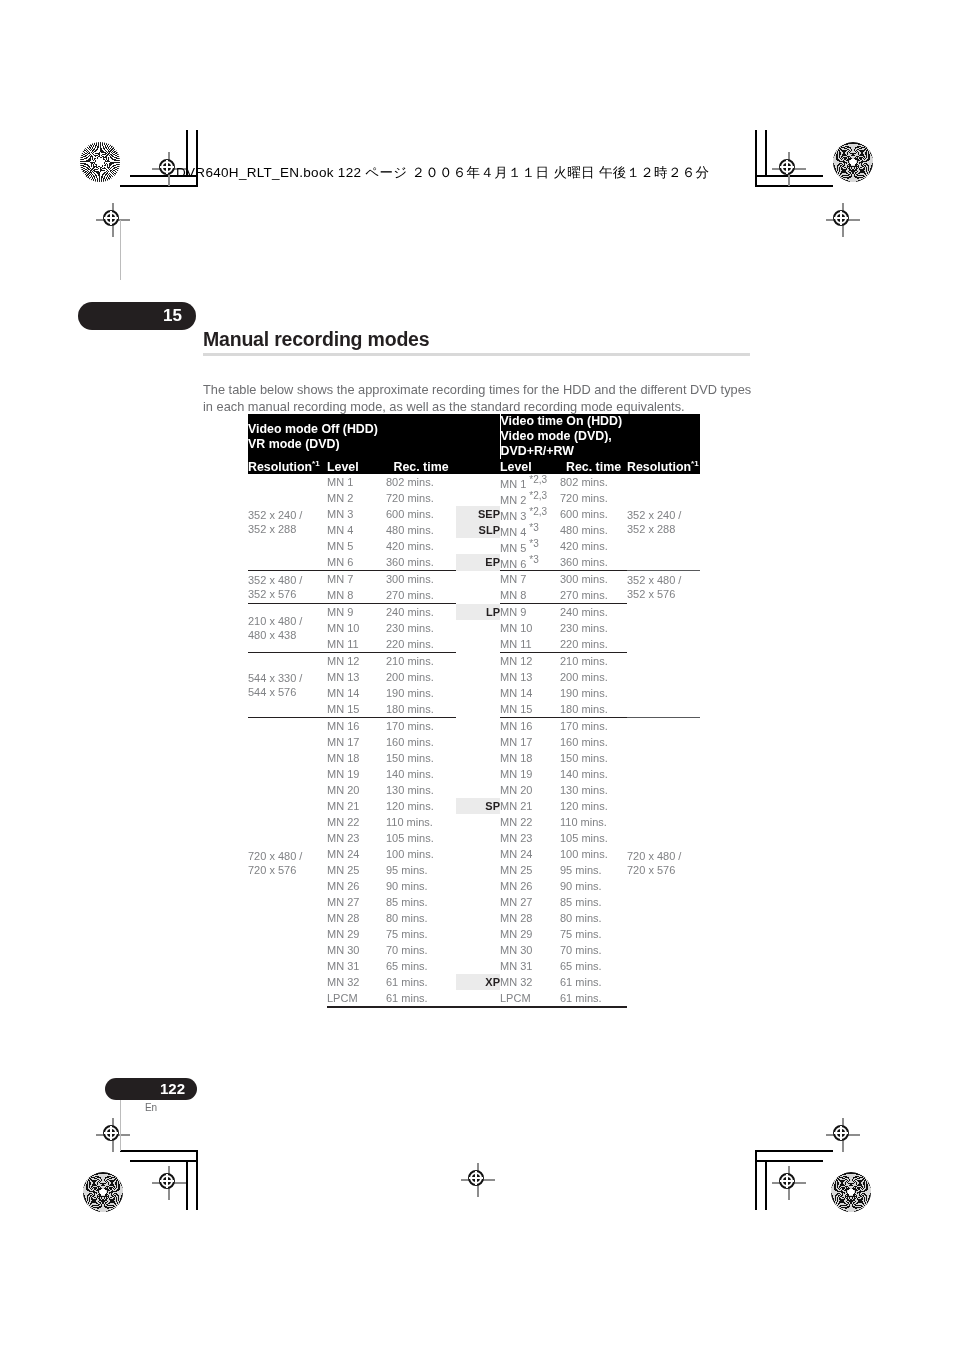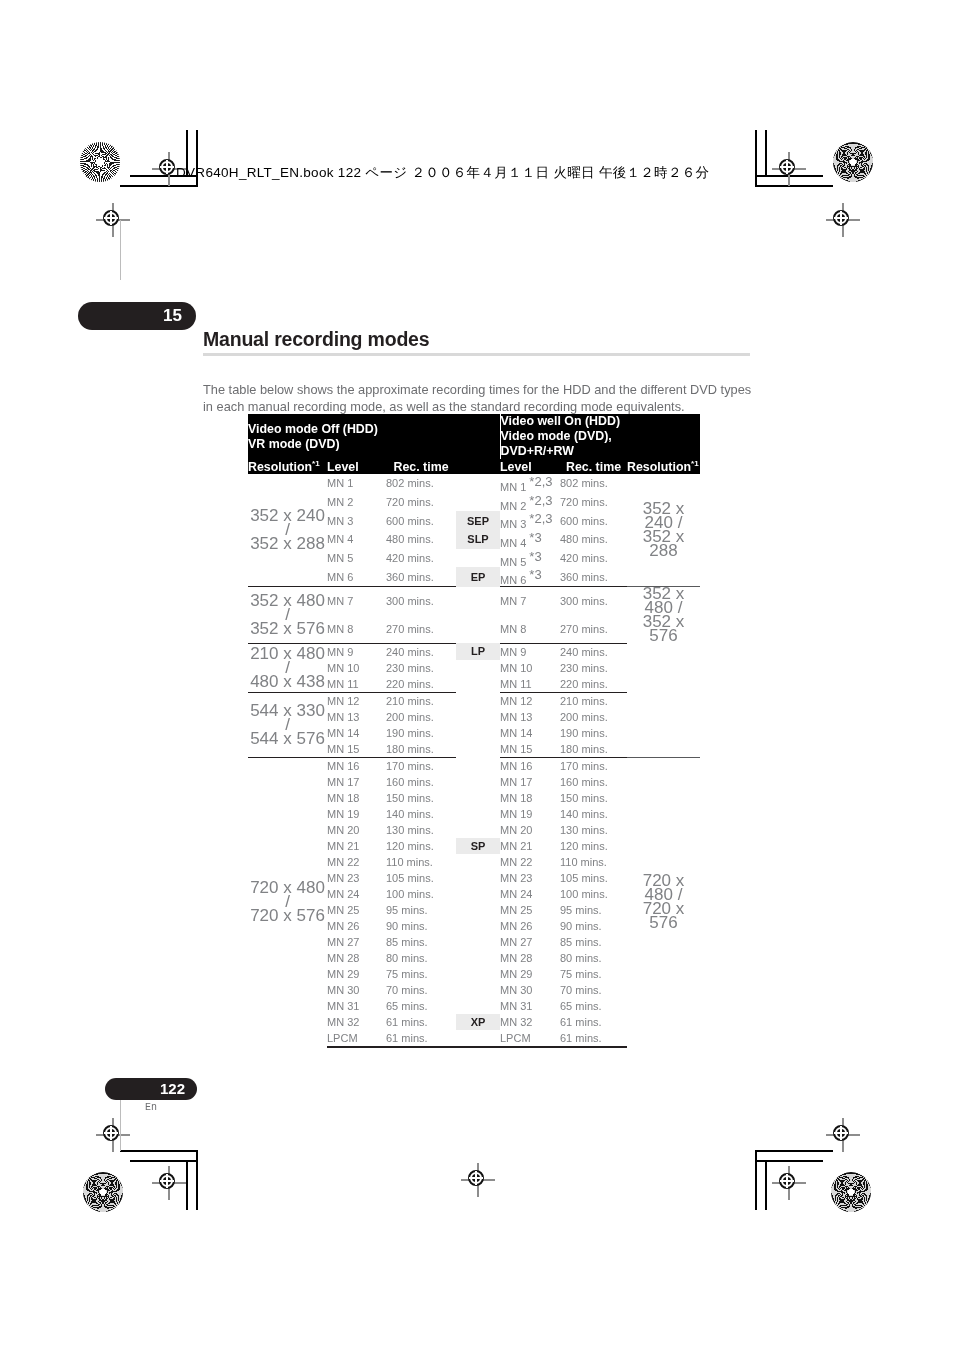--- a/index.html
+++ b/index.html
@@ -175,48 +175,47 @@
   .hdr-sub.last { border-right: none; }
   .hdr-black.last { border-right: none; }
   .sup {
     font-size: 8px;
     vertical-align: super;
     font-weight: bold;
   }
 
   
   .res-cell {
-    text-align: center;
-    font-size: 17px;
+    font-size: 11px;
     color: #808285;
     line-height: 14px;
     padding: 0 4px;
   }
   .lvl-cell {
     padding-left: 8px;
     font-size: 11px;
     color: #808285;
     white-space: nowrap;
   }
   .time-cell {
     text-align: left;
     padding-left: 14px;
     font-size: 11px;
     color: #808285;
     white-space: nowrap;
   }
   .mode-cell {
-    text-align: center;
+    text-align: right;
     font-weight: bold;
     font-size: 11px;
     color: #231f20;
   }
   .mode-cell.on { background: #ebebeb; }
   .fn {
-    font-size: 13px;
+    font-size: 10px;
     vertical-align: super;
     color: #808285;
   }
 
   tr.data-row td { height: 16px; }
 
   
   td.grule { border-top: 1.3px solid #231f20; }
   td.grule-thin { border-top: 1px solid #58595b; }
   tr.table-end td { border-bottom: 2px solid #231f20; }
@@ -236,21 +235,20 @@
     padding-right: 12px;
     box-sizing: border-box;
   }
   .page-lang {
     position: absolute;
     left: 105px; top: 1102px;
     width: 92px;
     text-align: center;
     color: #6d6e71;
     font-size: 10px;
-    font-family: Liberation Mono, monospace;
   }
 
   
   .guide {
     position: absolute;
     background: #bcbcbc;
   }
 </style>
 </head>
 <body>
@@ -366,21 +364,21 @@
     <col style="width:73px">
   </colgroup>
   <thead>
     <tr>
       <td class="hdr-black" colspan="3">
         <div>Video mode Off (HDD)</div>
         <div>VR mode (DVD)</div>
       </td>
       <td class="hdr-black gap"></td>
       <td class="hdr-black last" colspan="3">
-        <div>Video well On (HDD)</div>
+        <div>Video time On (HDD)</div>
         <div>Video mode (DVD),</div>
         <div>DVD+R/+RW</div>
       </td>
     </tr>
     <tr>
       <td class="hdr-sub"><span>Resolution</span><span class="sup">*1</span></td>
       <td class="hdr-sub">Level</td>
       <td class="hdr-sub center">Rec. time</td>
       <td class="hdr-sub"></td>
       <td class="hdr-sub">Level</td>

